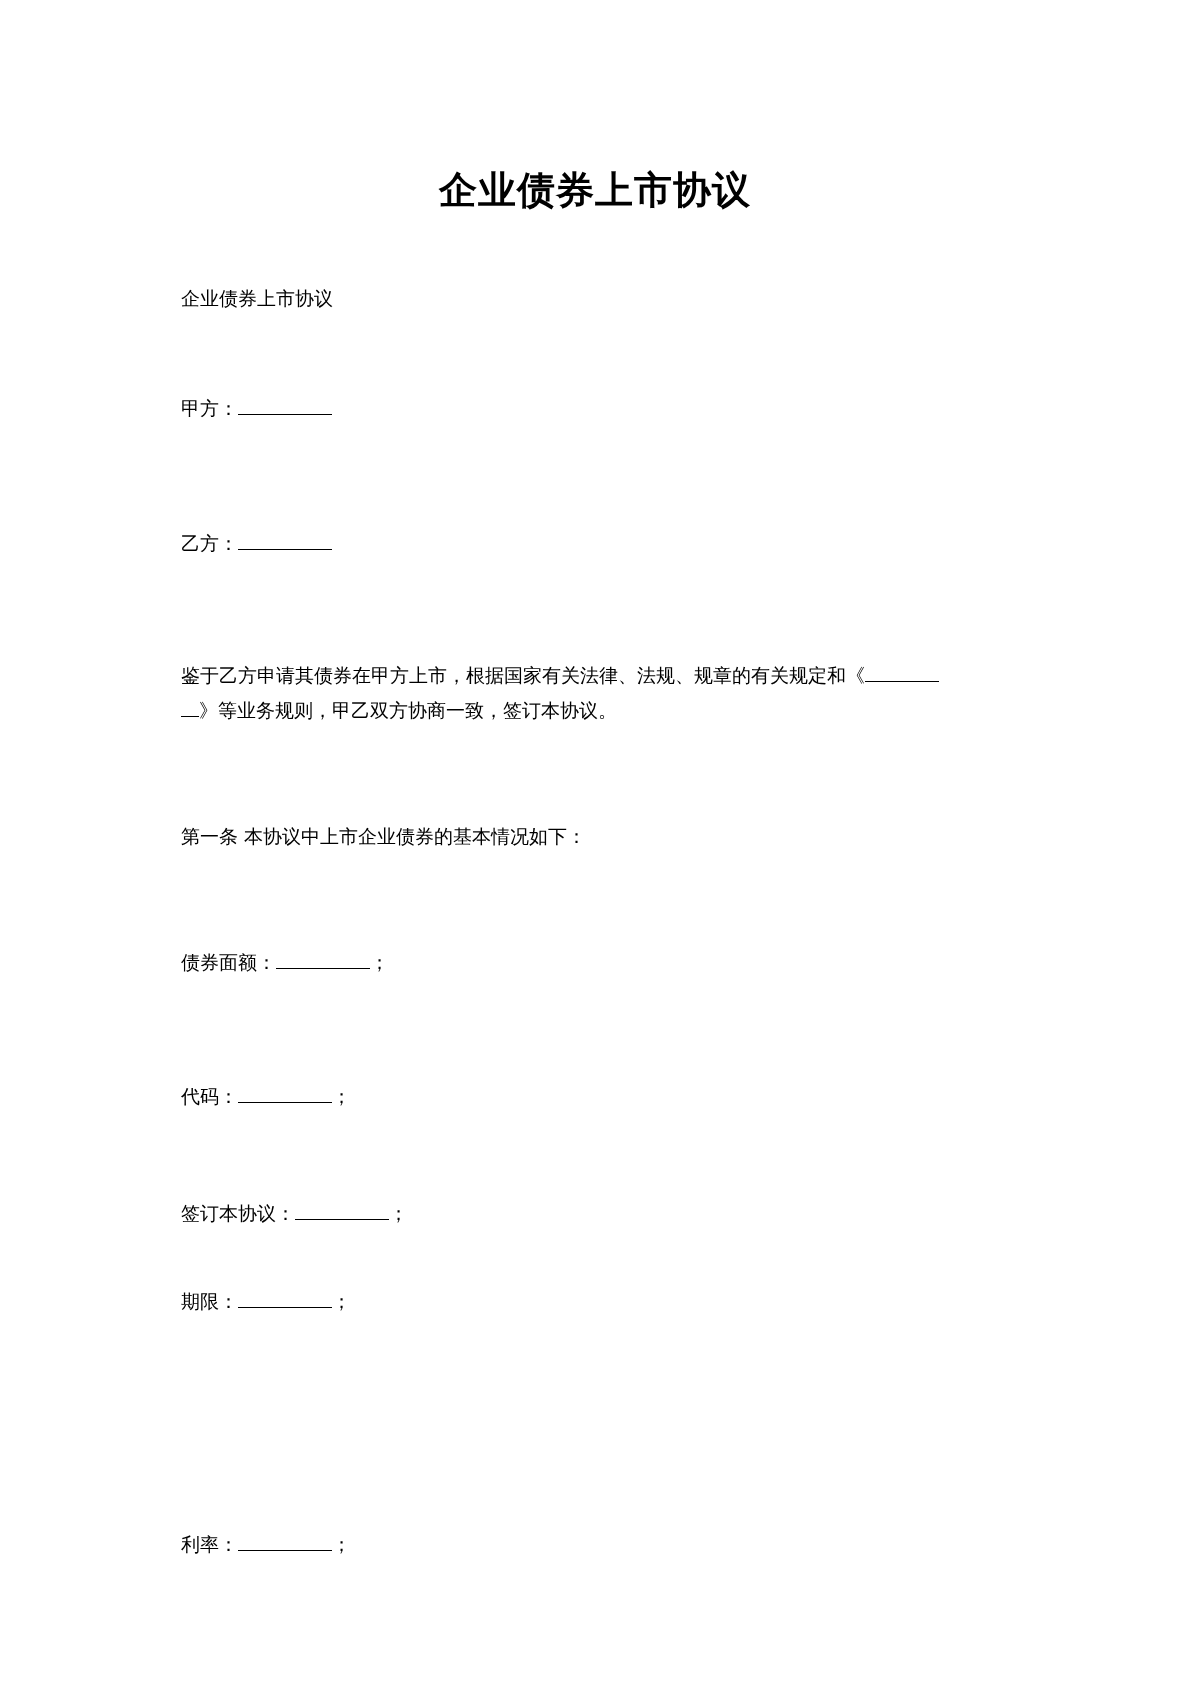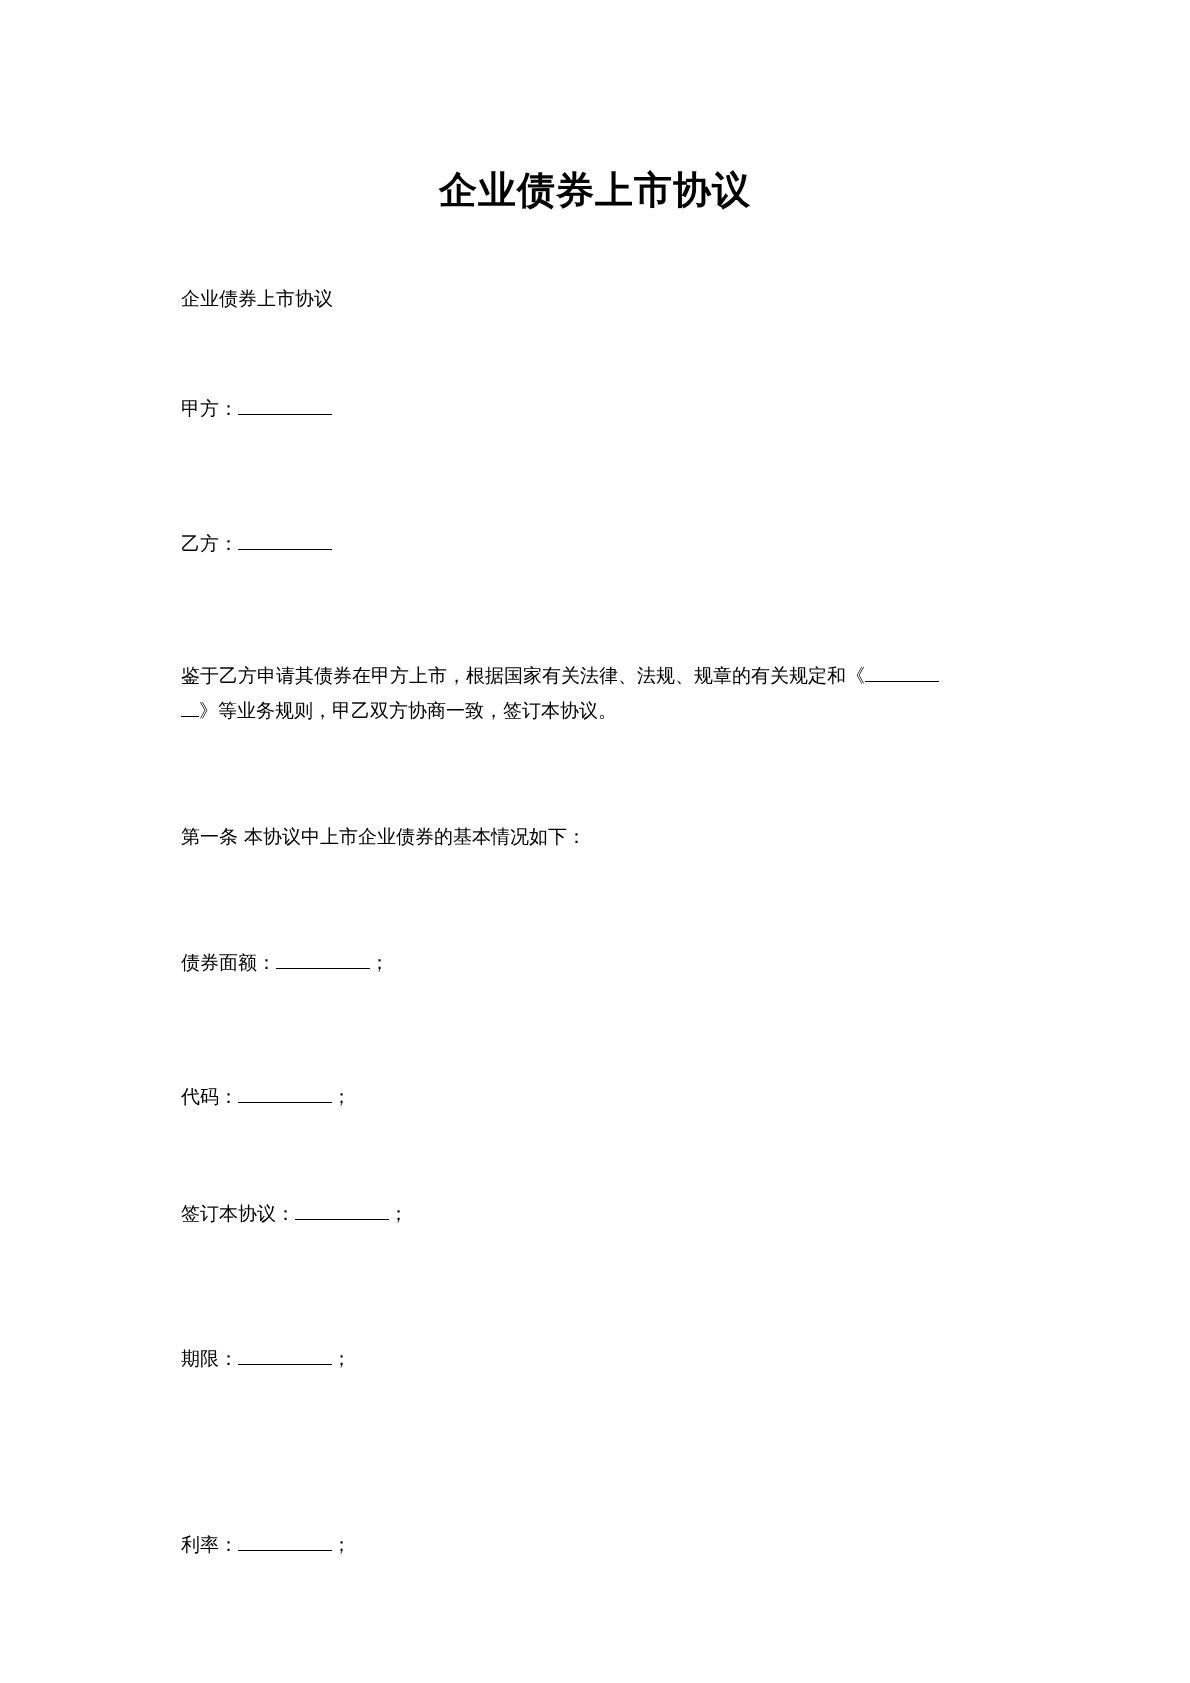--- a/index.html
+++ b/index.html
@@ -44,20 +44,20 @@
   </div>
 
   <div class="line" style="top:1080px">
     <span>代码：</span><span class="blank b94"></span><span>；</span>
   </div>
 
   <div class="line" style="top:1197px">
     <span>签订本协议：</span><span class="blank b94"></span><span>；</span>
   </div>
 
-  <div class="line" style="top:1342px">
+  <div class="line" style="top:1285px">
     <span>期限：</span><span class="blank b94"></span><span>；</span>
   </div>
 
   <div class="line" style="top:1528px">
     <span>利率：</span><span class="blank b94"></span><span>；</span>
   </div>
 </div>
 
 </body></html>

